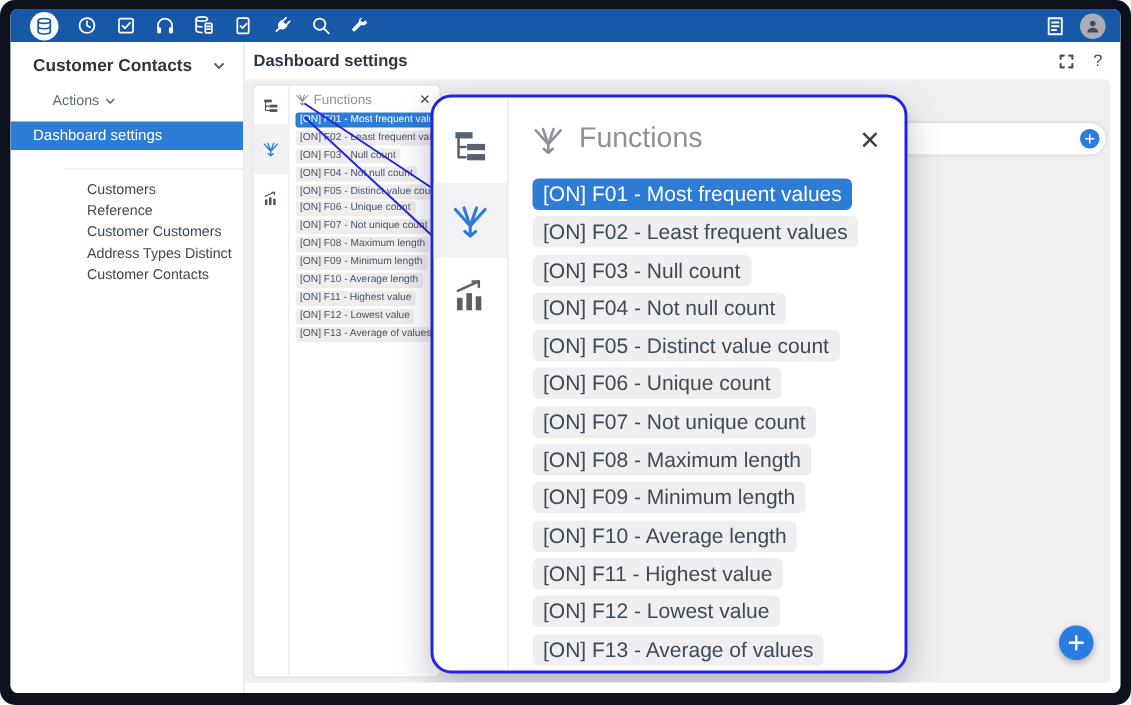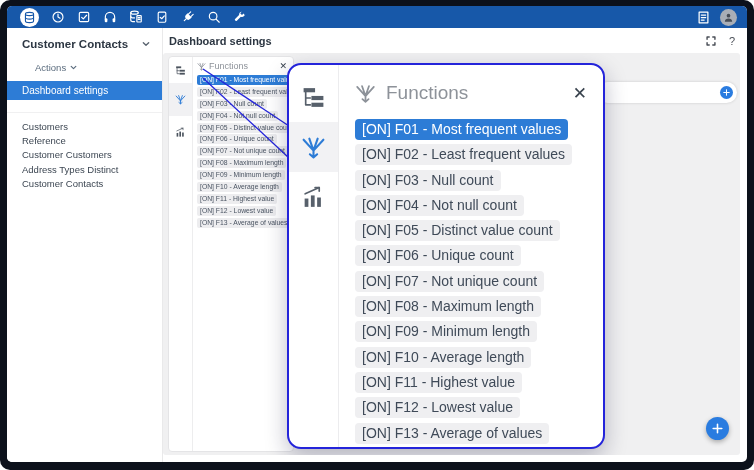--- a/index.html
+++ b/index.html
@@ -18,21 +18,21 @@
   .ic svg, .tb-item svg, .avatar svg { width:100%; height:100%; fill:none; stroke:currentColor; stroke-width:2; stroke-linecap:round; stroke-linejoin:round; display:block; }
 
   
   .body { flex:1; display:flex; min-height:0; }
   .sidebar { width:156px; border-right:1px solid #e9e9ea; flex:none; padding-top:2px; background:#fff; }
   .selector { display:flex; align-items:center; justify-content:space-between; padding:0 12px 0 15px; height:22px; margin-top:3px; font-size:11.5px; font-weight:700; color:#2d3743; cursor:pointer; }
   .selector .ic { width:8px; height:8px; color:#5a6470; flex:none; }
   .actions-link { display:flex; align-items:center; gap:4px; padding-left:28px; height:18px; margin-top:3px; font-size:9.5px; color:#5a6b7d; cursor:pointer; }
   .actions-link .ic { width:7px; height:7px; color:#5a6b7d; }
   .side-selected { margin-top:5px; background:var(--accent,#2d7cd6); color:#fff; font-size:10px; height:19px; line-height:19px; padding:0 15px; cursor:pointer; }
-  .side-nav { margin-top:12px; border-top:1px solid #f0f0f1; padding-top:7px; }
+  .side-nav { margin-top:12px; border-top:1px solid #f0f0f1; padding-top:7px;margin-left:36px; }
   .nav-item { font-size:9.5px; line-height:14.2px; padding-left:15px; color:#3c4652; cursor:pointer; white-space:nowrap; }
 
   .main { flex:1; display:flex; flex-direction:column; min-width:0; }
   .main-header { height:25px; display:flex; align-items:center; padding:0 12px 0 6px; flex:none; }
   .page-title { font-size:11px; font-weight:700; color:#2c3642; }
   .mh-right { margin-left:auto; display:flex; align-items:center; gap:13px; }
   .mh-right .ic { width:10px; height:10px; color:#4a4f57; cursor:pointer; }
   .help-btn { font-size:11px; color:#4a4f57; cursor:pointer; }
 
   .workspace { flex:1; background:#f0f0f1; margin:0 7px 7px 0; border-radius:3px; position:relative; overflow:hidden; }

